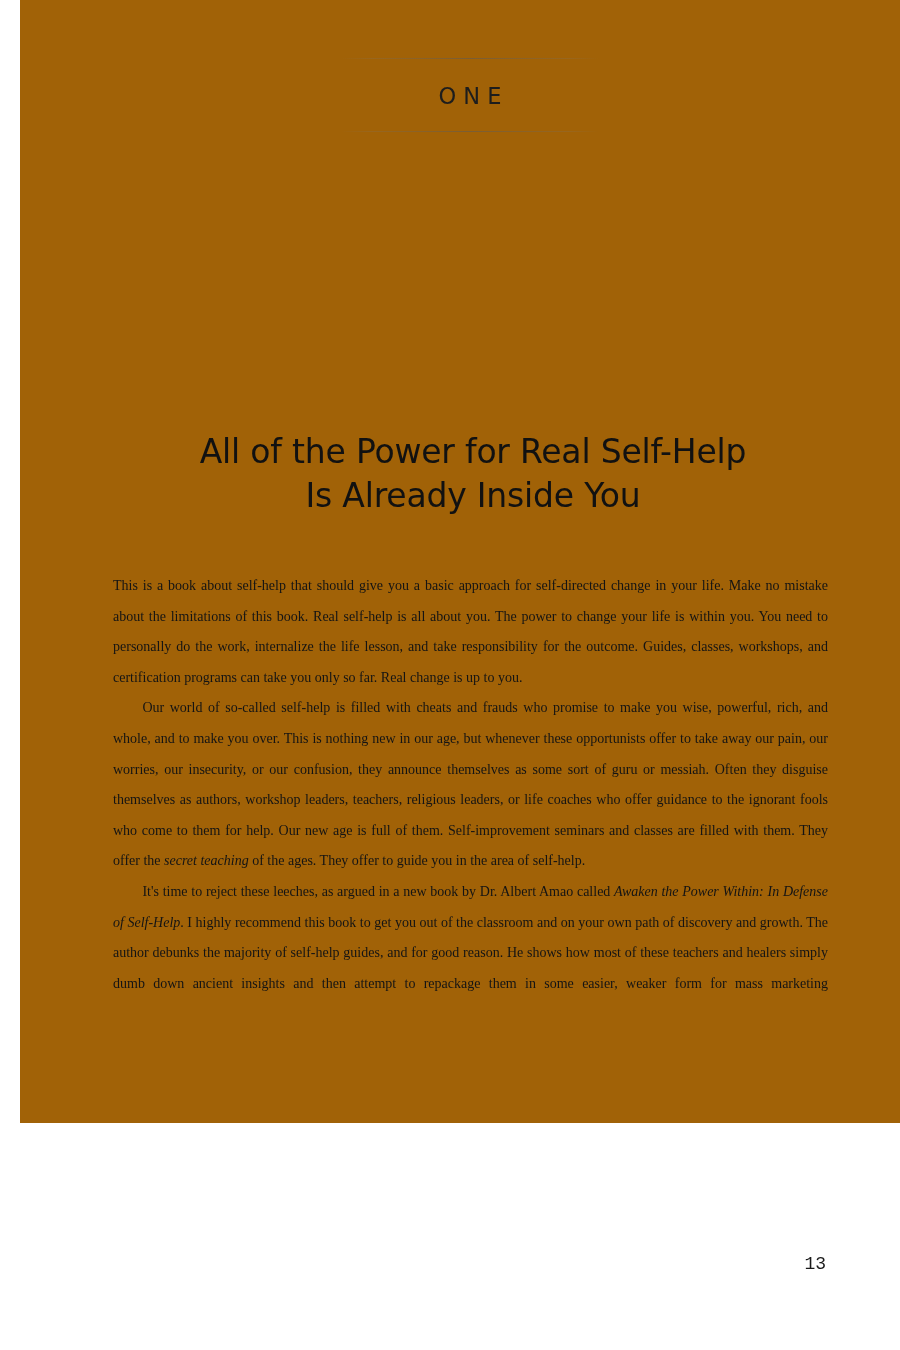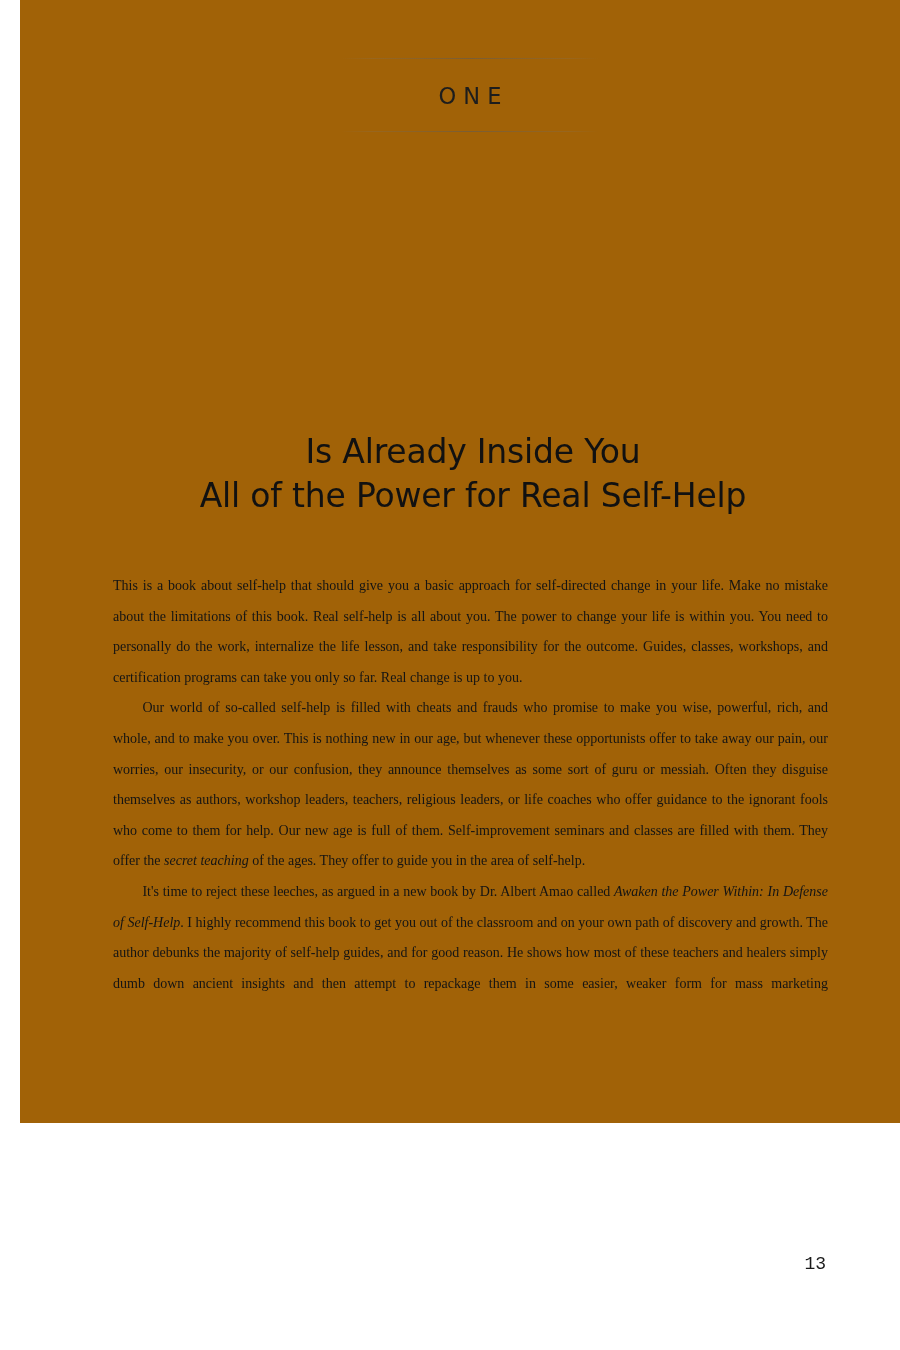--- a/index.html
+++ b/index.html
@@ -116,22 +116,22 @@
 
 <div class="page">
 
   <div class="chapter-mark">
     <div class="rule top"></div>
     <div class="chapter-number">ONE</div>
     <div class="rule bottom"></div>
   </div>
 
   <h1 class="chapter-title">
+    <span class="line">All of the Power for Real Self-Help</span>
     <span class="line">Is Already Inside You</span>
-    <span class="line">All of the Power for Real Self-Help</span>
   </h1>
 
   <div class="body-copy">
     <p>This is a book about self-help that should give you a basic approach for self-directed change in your life. Make no mistake about the limitations of this book. Real self-help is all about you. The power to change your life is within you. You need to personally do the work, internalize the life lesson, and take responsibility for the outcome. Guides, classes, workshops, and certification programs can take you only so far. Real change is up to you.</p>
     <p><span>Our world of so-called self-help is filled with cheats and frauds who promise to make you wise, powerful, rich, and whole, and to make you over. This is nothing new in our age, but whenever these opportunists offer to take away our pain, our worries, our insecurity, or our confusion, they announce themselves as some sort of guru or messiah. Often they disguise themselves as authors, workshop leaders, teachers, religious leaders, or life coaches who offer guidance to the ignorant fools who come to them for help. Our new age is full of them. Self-improvement seminars and classes are filled with them. They offer the </span><em>secret teaching</em><span> of the ages. They offer to guide you in the area of self-help.</span></p>
     <p><span>It's time to reject these leeches, as argued in a new book by Dr. Albert Amao called </span><em>Awaken the Power Within: In Defense of Self-Help</em><span>. I highly recommend this book to get you out of the classroom and on your own path of discovery and growth. The author debunks the majority of self-help guides, and for good reason. He shows how most of these teachers and healers simply dumb down ancient insights and then attempt to repackage them in some easier, weaker form for mass marketing</span></p>
   </div>
 
   <div class="folio">13</div>
 

